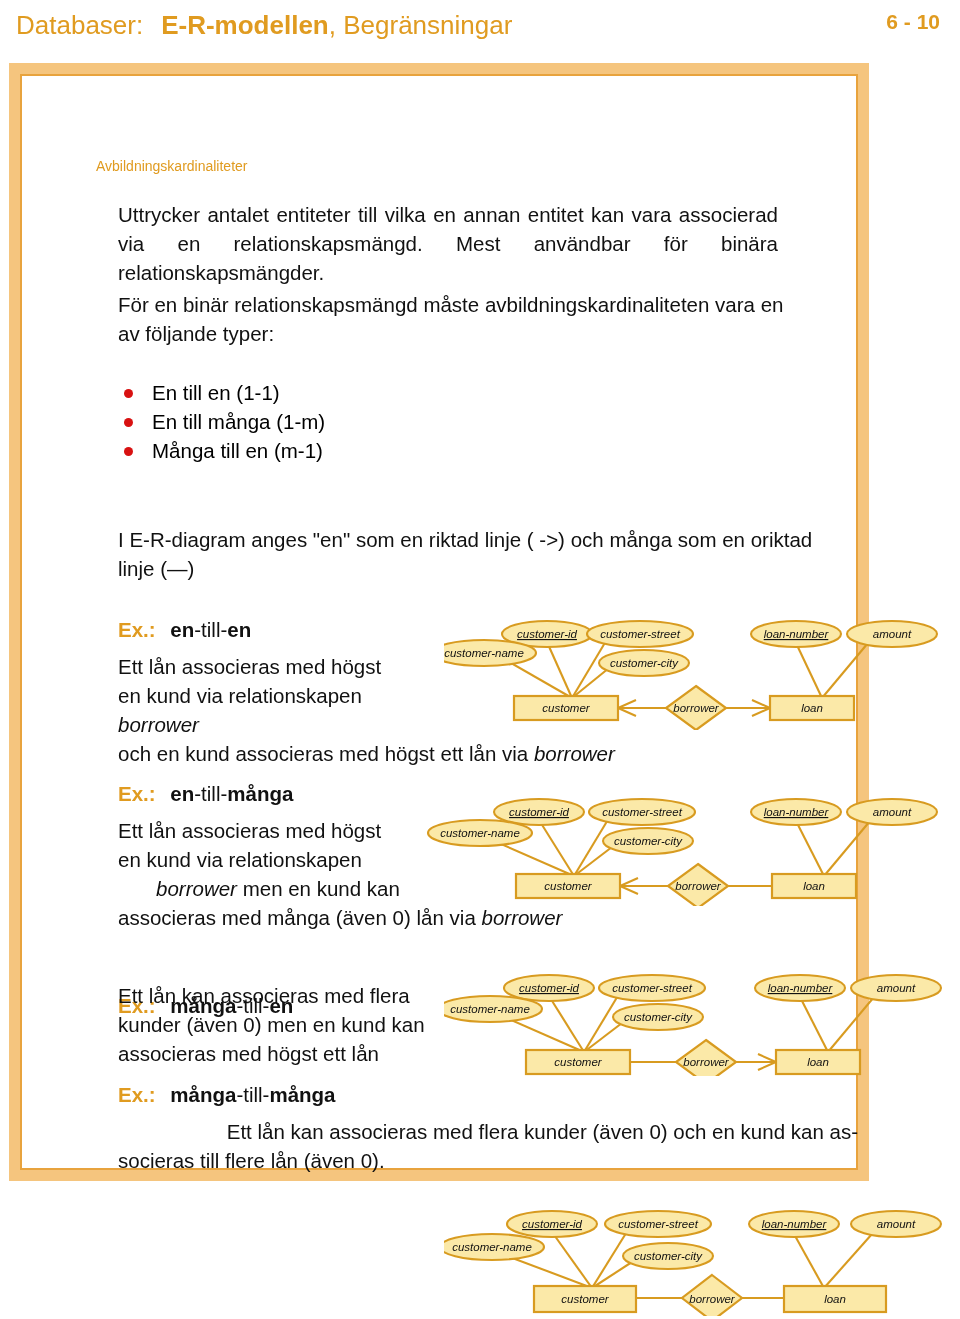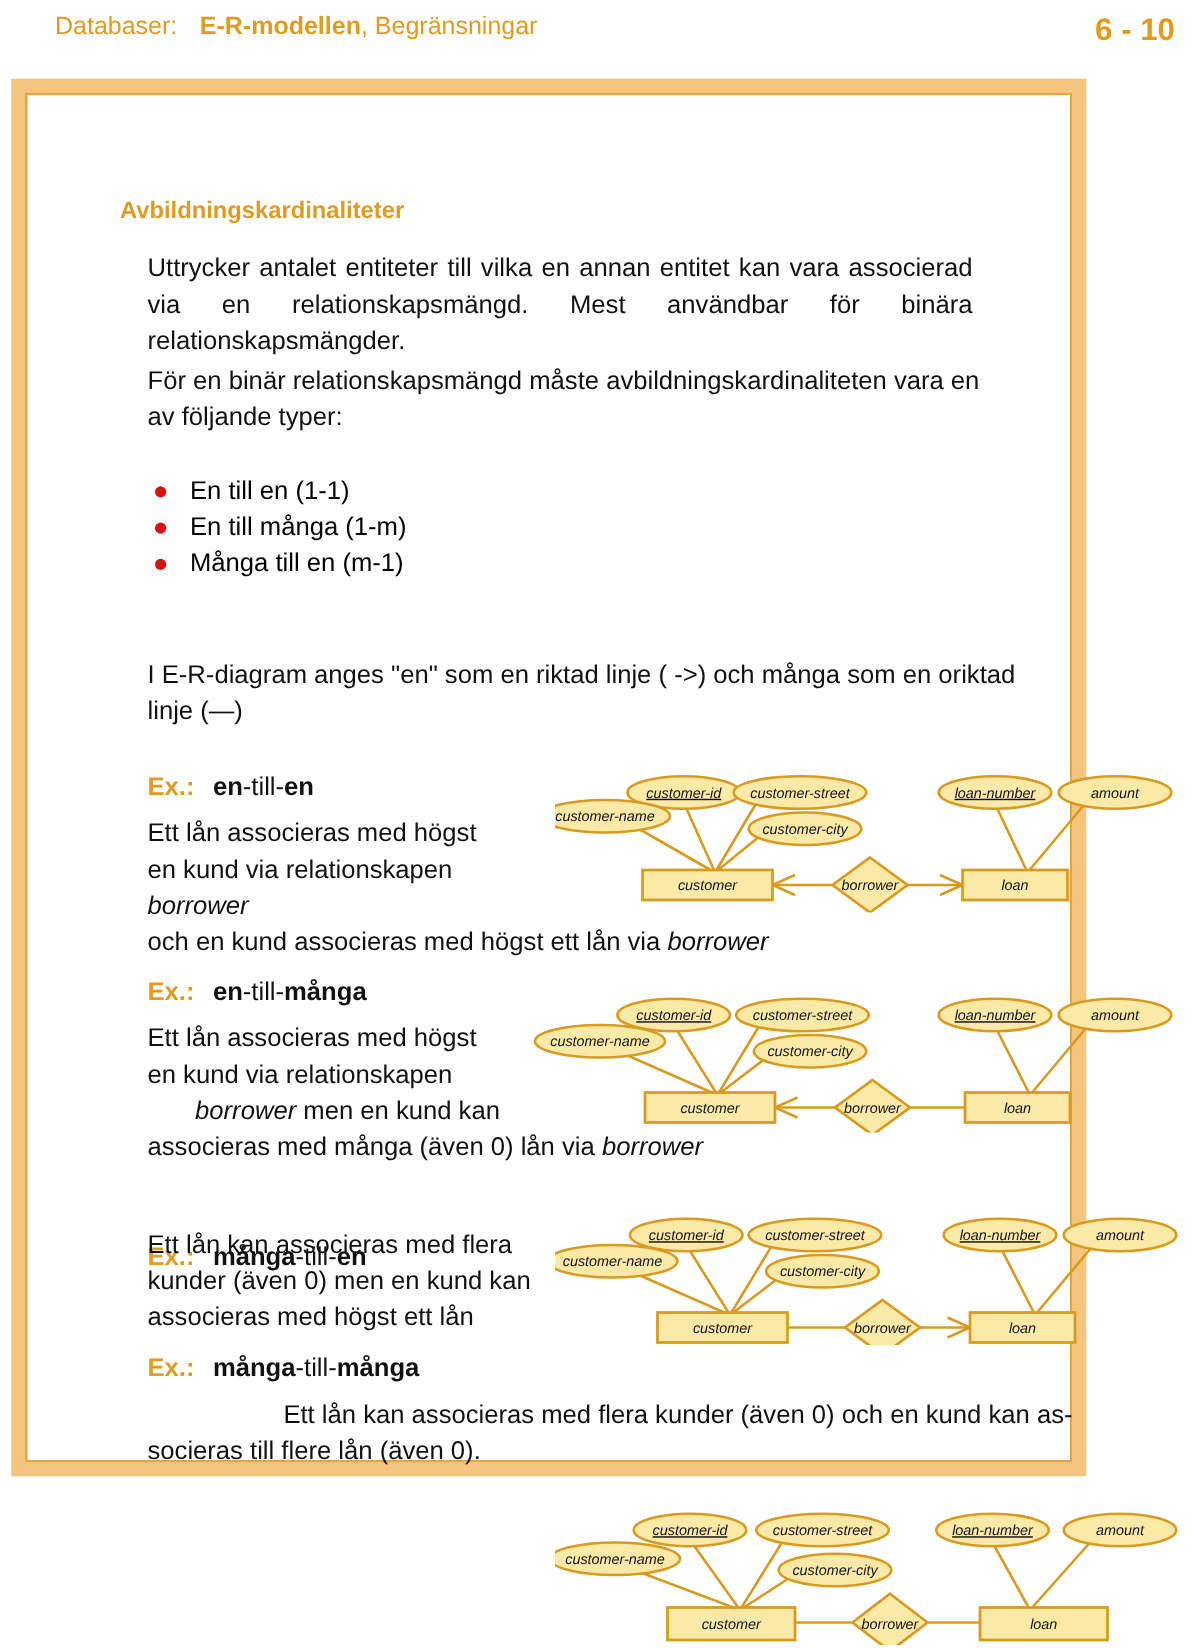--- a/index.html
+++ b/index.html
@@ -9,28 +9,28 @@
     font-family:"Liberation Sans","DejaVu Sans",sans-serif;
     color:#000000;
   }
 
   
   #header{
     position:absolute;left:0;top:4px;width:960px;height:38px;
   }
   #hdr-left{
     position:absolute;left:16px;top:6px;
-    font-size:20px;color:#E09B20;letter-spacing:0px;white-space:nowrap;margin-left:28px;
+    font-size:26px;color:#E09B20;letter-spacing:0px;white-space:nowrap;
   }
   #hdr-left .lbl{font-weight:400;}
   #hdr-left .bold{font-weight:bold;margin-left:18px;}
   #hdr-left .norm{font-weight:400;}
   #hdr-right{
     position:absolute;right:20px;top:6px;
-    font-size:25px;font-weight:bold;color:#E09B20;white-space:nowrap;text-align:center;
+    font-size:21px;font-weight:bold;color:#E09B20;white-space:nowrap;text-align:center;
   }
 
   
   #frame-outer{
     position:absolute;left:9px;top:63px;width:860px;height:1118px;
     border:11px solid #F5C57E;
     box-sizing:border-box;
     background:#ffffff;
   }
   #frame-inner{
@@ -40,21 +40,21 @@
     background:transparent;
     pointer-events:none;
   }
 
   
   #content{
     position:absolute;left:0;top:0;width:960px;height:1319px;
   }
   .slide-title{
     position:absolute;left:96px;top:158px;
-    font-size:19px;font-weight:bold;color:#E09B20;white-space:nowrap;
+    font-size:14px;font-weight:normal;color:#E09B20;white-space:nowrap;
   }
   .para{
     position:absolute;
     font-size:20.5px;line-height:29px;color:#111;
   }
   .para.just{text-align:justify;}
   .bullets{
     position:absolute;left:118px;top:378px;width:420px;
     font-size:20.5px;line-height:29px;
   }

